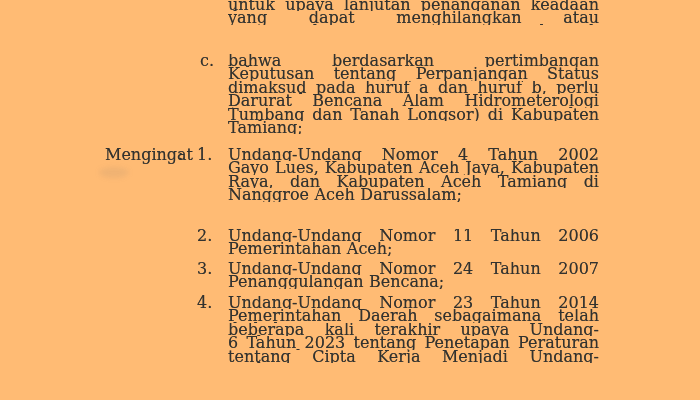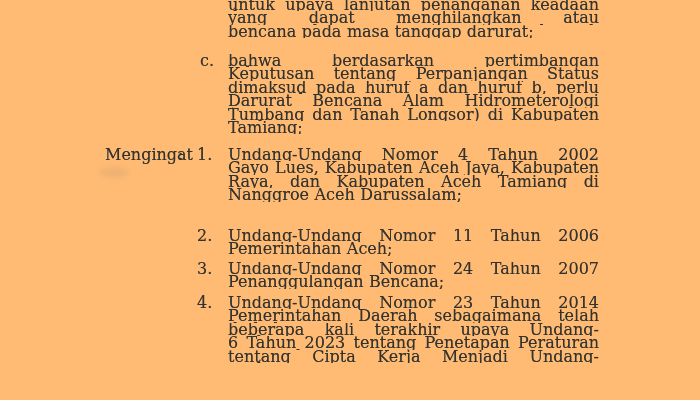--- a/index.html
+++ b/index.html
@@ -39,21 +39,20 @@
 </head>
 <body>
 
 <div class="page">
 
   <div class="smudge"></div>
 
   <div class="block" style="top:-2px">
     <div class="line">untuk upaya lanjutan penanganan keadaan darurat</div>
     <div class="line">yang dapat menghilangkan atau meminimalisir dampak</div>
-    <div class="line ll">bencana pada masa tanggap darurat;</div>
   </div>
 
   <div class="marker" style="left:200px; top:54px">c.</div>
   <div class="block" style="top:54px">
     <div class="line">bahwa berdasarkan pertimbangan sebagaimana</div>
     <div class="line">Keputusan tentang Perpanjangan Status Tanggap</div>
     <div class="line">dimaksud pada huruf a dan huruf b, perlu menetapkan</div>
     <div class="line">Darurat Bencana Alam Hidrometerologi (Banjir, Pohon</div>
     <div class="line">Tumbang dan Tanah Longsor) di Kabupaten Aceh</div>
     <div class="line ll">Tamiang;</div>

